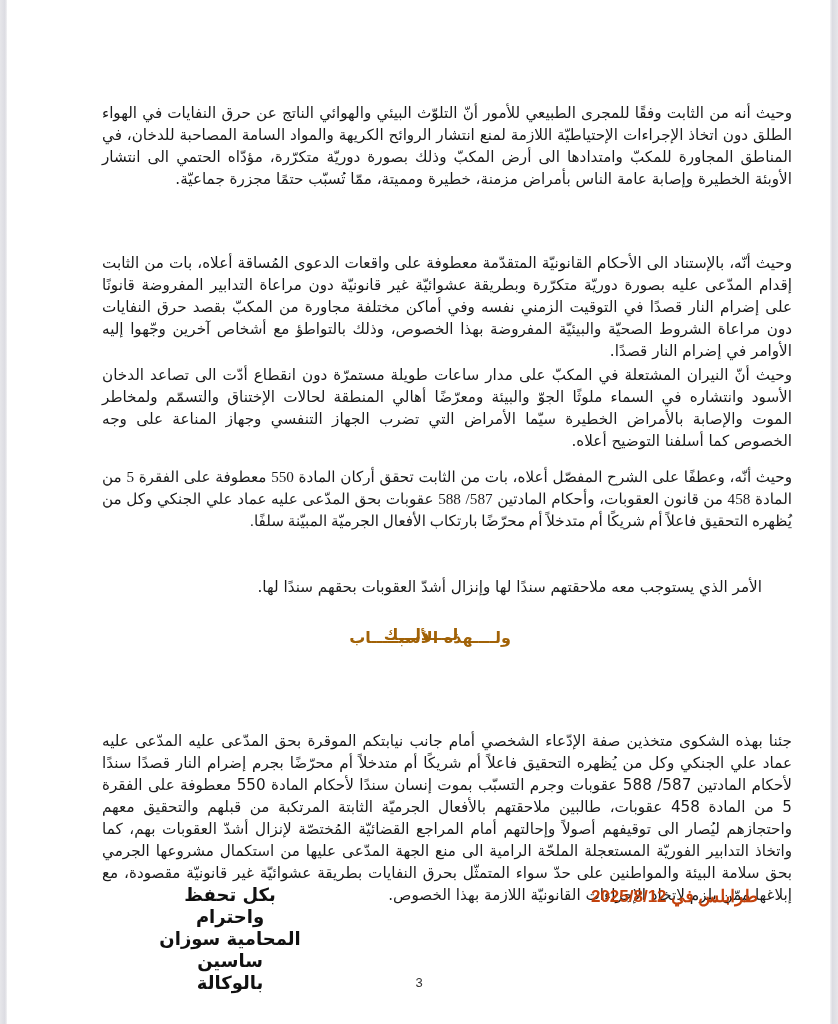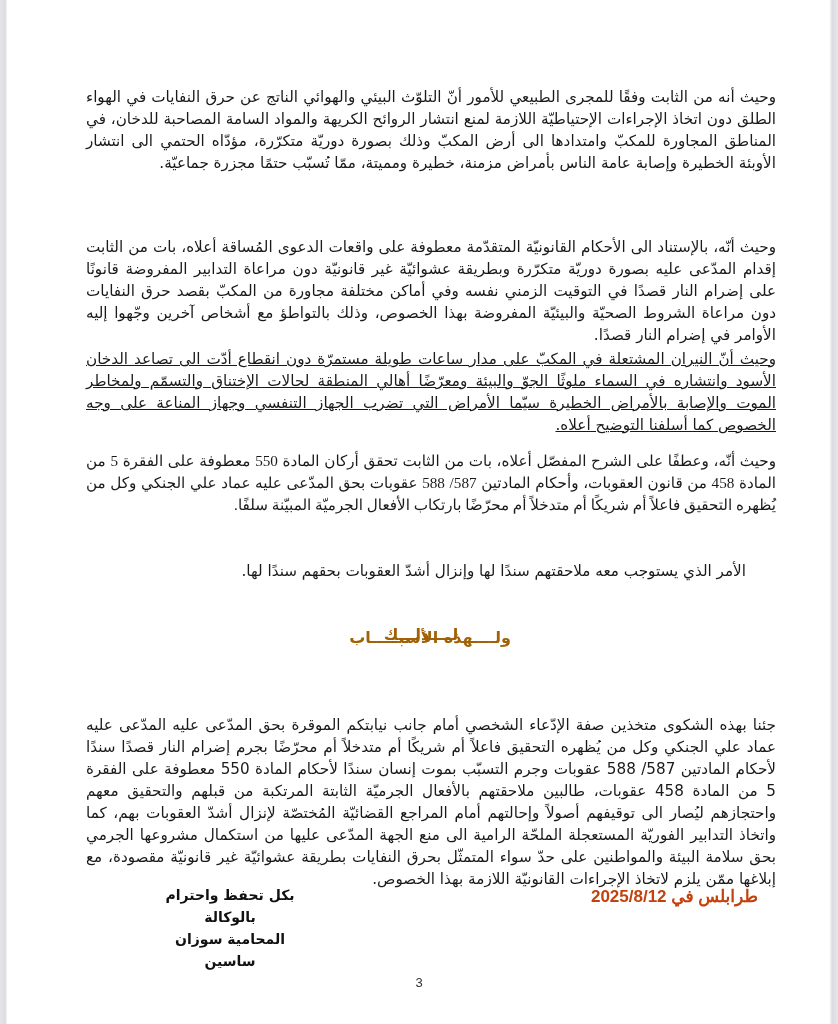--- a/index.html
+++ b/index.html
@@ -30,25 +30,25 @@
       position: absolute;
       left: 86px;
       width: 690px;
       direction: rtl;
       text-align: justify;
       text-align-last: right;
       font-family: "DejaVu Sans", sans-serif;
       font-size: 15.2px;
       line-height: 22px;
       color: #1a1a1a;
-      margin: 0;
+      margin: 16px;
     }
     #p1 { top: 86px; }
     #p2 { top: 236px; }
-    #p3 { top: 348px; text-decoration: underline; }
+    #p3 { top: 348px; }
     #p4 { top: 450px; font-family: Liberation Serif, serif; }
     #p5 {
       top: 560px;
       text-align: center;
       padding-right: 30px;
       box-sizing: border-box;
     }
     .heading {
       position: absolute;
       left: 0; right: 0;
@@ -74,21 +74,21 @@
     }
     .sign-block {
       position: absolute;
       left: 150px;
       top: 884px;
       width: 160px;
       direction: rtl;
       text-align: center;
       font-family: "DejaVu Sans", sans-serif;
       font-weight: bold;
-      font-size: 14px;
+      font-size: 18px;
       line-height: 22px;
       color: #111;
     }
     .page-number {
       position: absolute;
       left: 405px;
       top: 975px;
       width: 28px;
       text-align: center;
       font-family: "Liberation Sans", sans-serif;
@@ -111,17 +111,17 @@
 
 <div id="h1" class="heading">لــــذلـــك</div>
 <div id="h2" class="heading">ولــــهذه الأسبـــــاب</div>
 
 <p id="p6" class="body-text">جئنا بهذه الشكوى متخذين صفة الإدّعاء الشخصي أمام جانب نيابتكم الموقرة بحق المدّعى عليه المدّعى عليه عماد علي الجنكي وكل من يُظهره التحقيق فاعلاً أم شريكًا أم متدخلاً أم محرّضًا بجرم إضرام النار قصدًا سندًا لأحكام المادتين 587/ 588 عقوبات وجرم التسبّب بموت إنسان سندًا لأحكام المادة 550 معطوفة على الفقرة 5 من المادة 458 عقوبات، طالبين ملاحقتهم بالأفعال الجرميّة الثابتة المرتكبة من قبلهم والتحقيق معهم واحتجازهم ليُصار الى توقيفهم أصولاً وإحالتهم أمام المراجع القضائيّة المُختصّة لإنزال أشدّ العقوبات بهم، كما واتخاذ التدابير الفوريّة المستعجلة الملحّة الرامية الى منع الجهة المدّعى عليها من استكمال مشروعها الجرمي بحق سلامة البيئة والمواطنين على حدّ سواء المتمثّل بحرق النفايات بطريقة عشوائيّة غير قانونيّة مقصودة، مع إبلاغها ممّن يلزم لاتخاذ الإجراءات القانونيّة اللازمة بهذا الخصوص.</p>
 
 <div class="date-line">طرابلس في 2025/8/12</div>
 
 <div class="sign-block">
   <div>بكل تحفظ واحترام</div>
+  <div>المحامية سوزان ساسين</div>
   <div>بالوكالة</div>
-  <div>المحامية سوزان ساسين</div>
 </div>
 
 <div class="page-number">3</div>
 
 </body></html>

